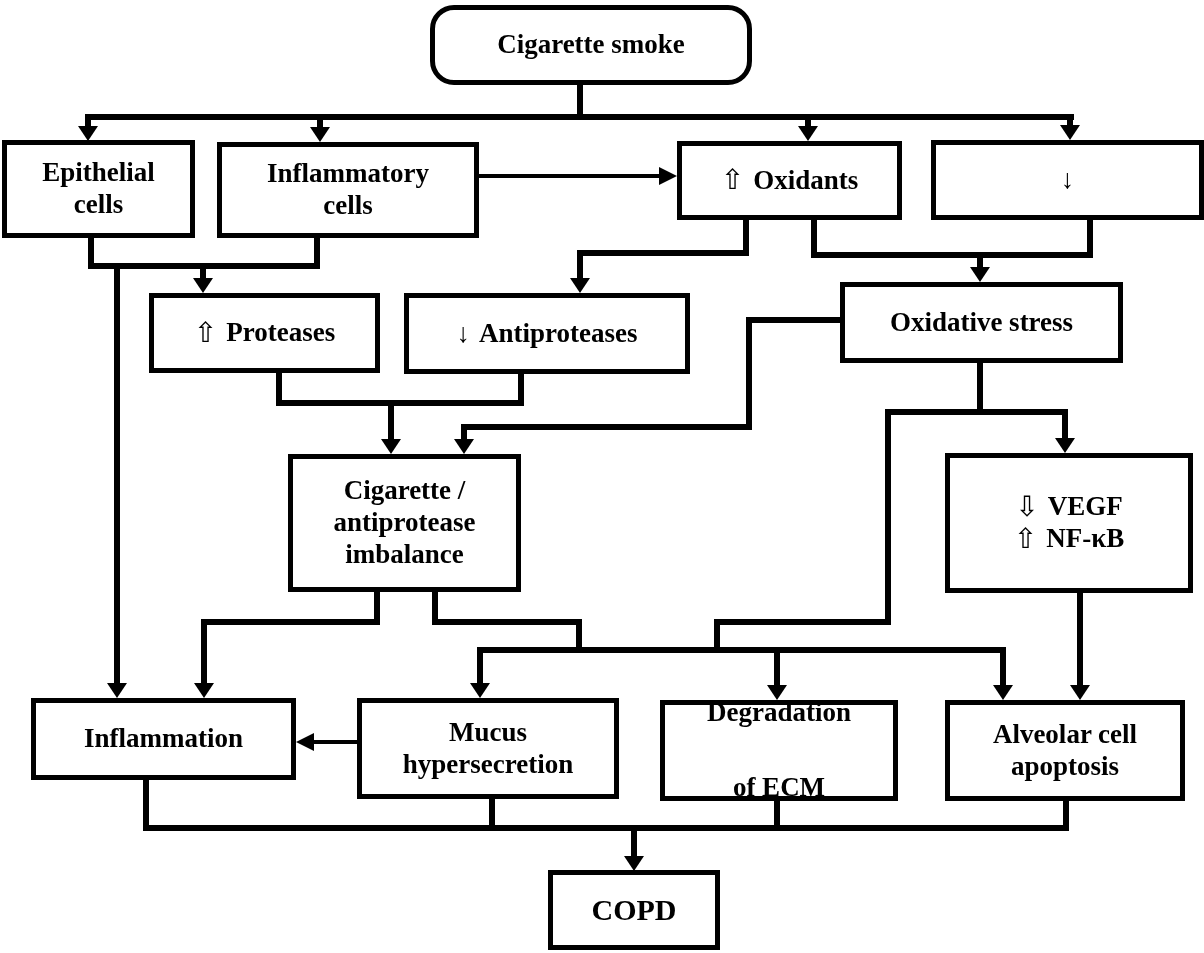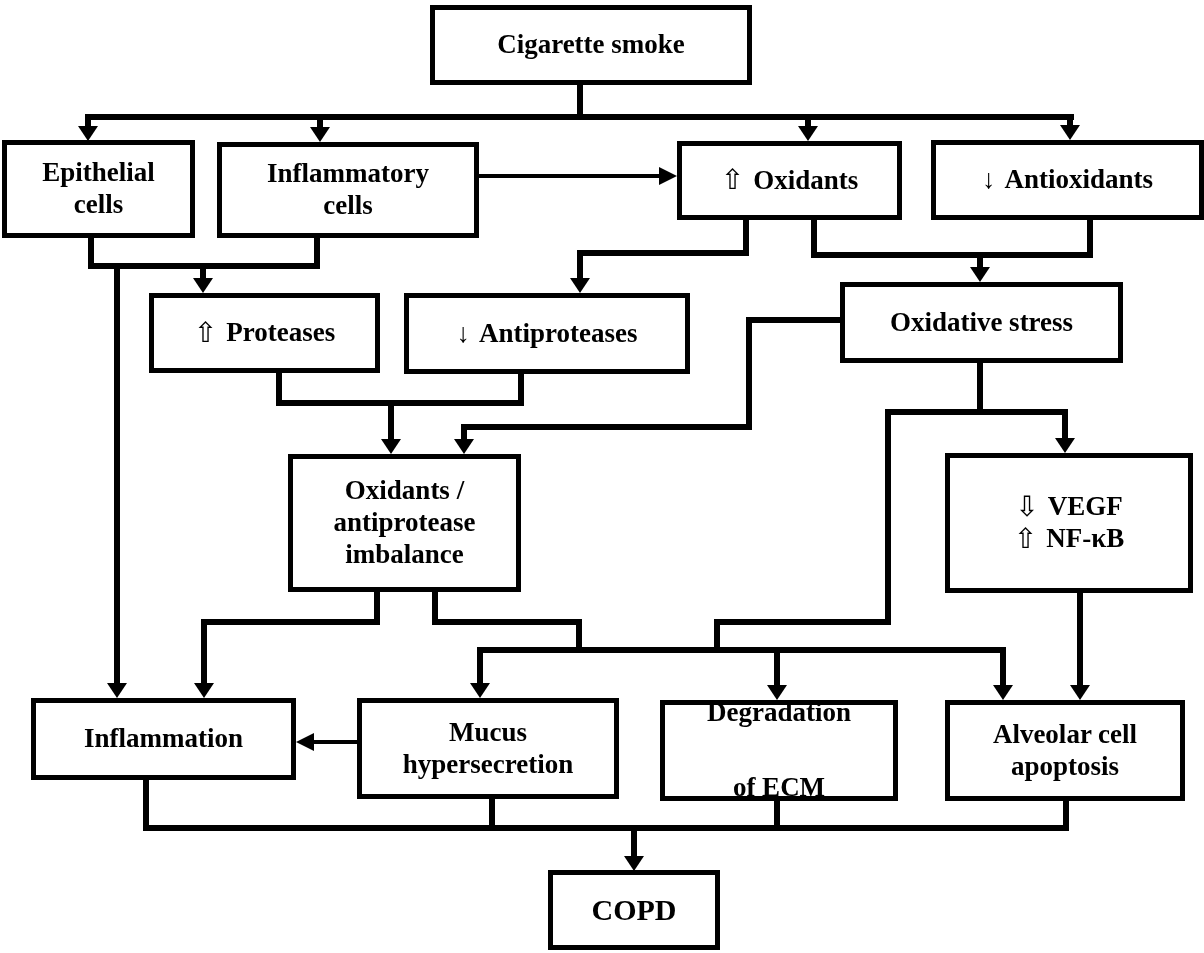--- a/index.html
+++ b/index.html
@@ -23,21 +23,21 @@
   .ah-down{position:absolute;width:0;height:0;border-left:10px solid transparent;border-right:10px solid transparent;border-top:15px solid #000;}
   .ah-right{position:absolute;width:0;height:0;border-top:9px solid transparent;border-bottom:9px solid transparent;border-left:18px solid #000;}
   .ah-left{position:absolute;width:0;height:0;border-top:9px solid transparent;border-bottom:9px solid transparent;border-right:18px solid #000;}
   .big{font-size:30px;}
 </style>
 </head>
 <body>
 
 <div class="canvas">
 
-  <div class="node" style="left:430px;top:5px;width:322px;height:80px;">
+  <div class="node" style="left:430px;top:5px;width:322px;height:80px;border-radius:24px;">
     <div>Cigarette smoke</div>
   </div>
 
   <div class="node" style="left:2px;top:140px;width:193px;height:98px;justify-content:center;">
     <div>Epithelial</div>
     <div>cells</div>
   </div>
 
   <div class="node" style="left:217px;top:142px;width:262px;height:96px;">
     <div>Inflammatory</div>
@@ -47,21 +47,20 @@
   <div class="node" style="left:677px;top:141px;width:225px;height:79px;">
     <div class="row">
       <span class="glyph-hollow">⇧</span>
       <span>Oxidants</span>
     </div>
   </div>
 
   <div class="node" style="left:931px;top:140px;width:273px;height:80px;">
     <div class="row">
       <span class="glyph-solid">↓</span>
-      <span>Antioxidants</span>
     </div>
   </div>
 
   <div class="node" style="left:149px;top:293px;width:231px;height:80px;">
     <div class="row">
       <span class="glyph-hollow">⇧</span>
       <span>Proteases</span>
     </div>
   </div>
 
@@ -70,21 +69,21 @@
       <span class="glyph-solid">↓</span>
       <span>Antiproteases</span>
     </div>
   </div>
 
   <div class="node" style="left:840px;top:282px;width:283px;height:81px;">
     <div>Oxidative stress</div>
   </div>
 
   <div class="node" style="left:288px;top:454px;width:233px;height:138px;">
-    <div>Oxidants /</div>
+    <div>Cigarette /</div>
     <div>antiprotease</div>
     <div>imbalance</div>
   </div>
 
   <div class="node" style="left:945px;top:453px;width:248px;height:140px;">
     <div class="row">
       <span class="glyph-hollow">⇩</span>
       <span>VEGF</span>
     </div>
     <div class="row">

